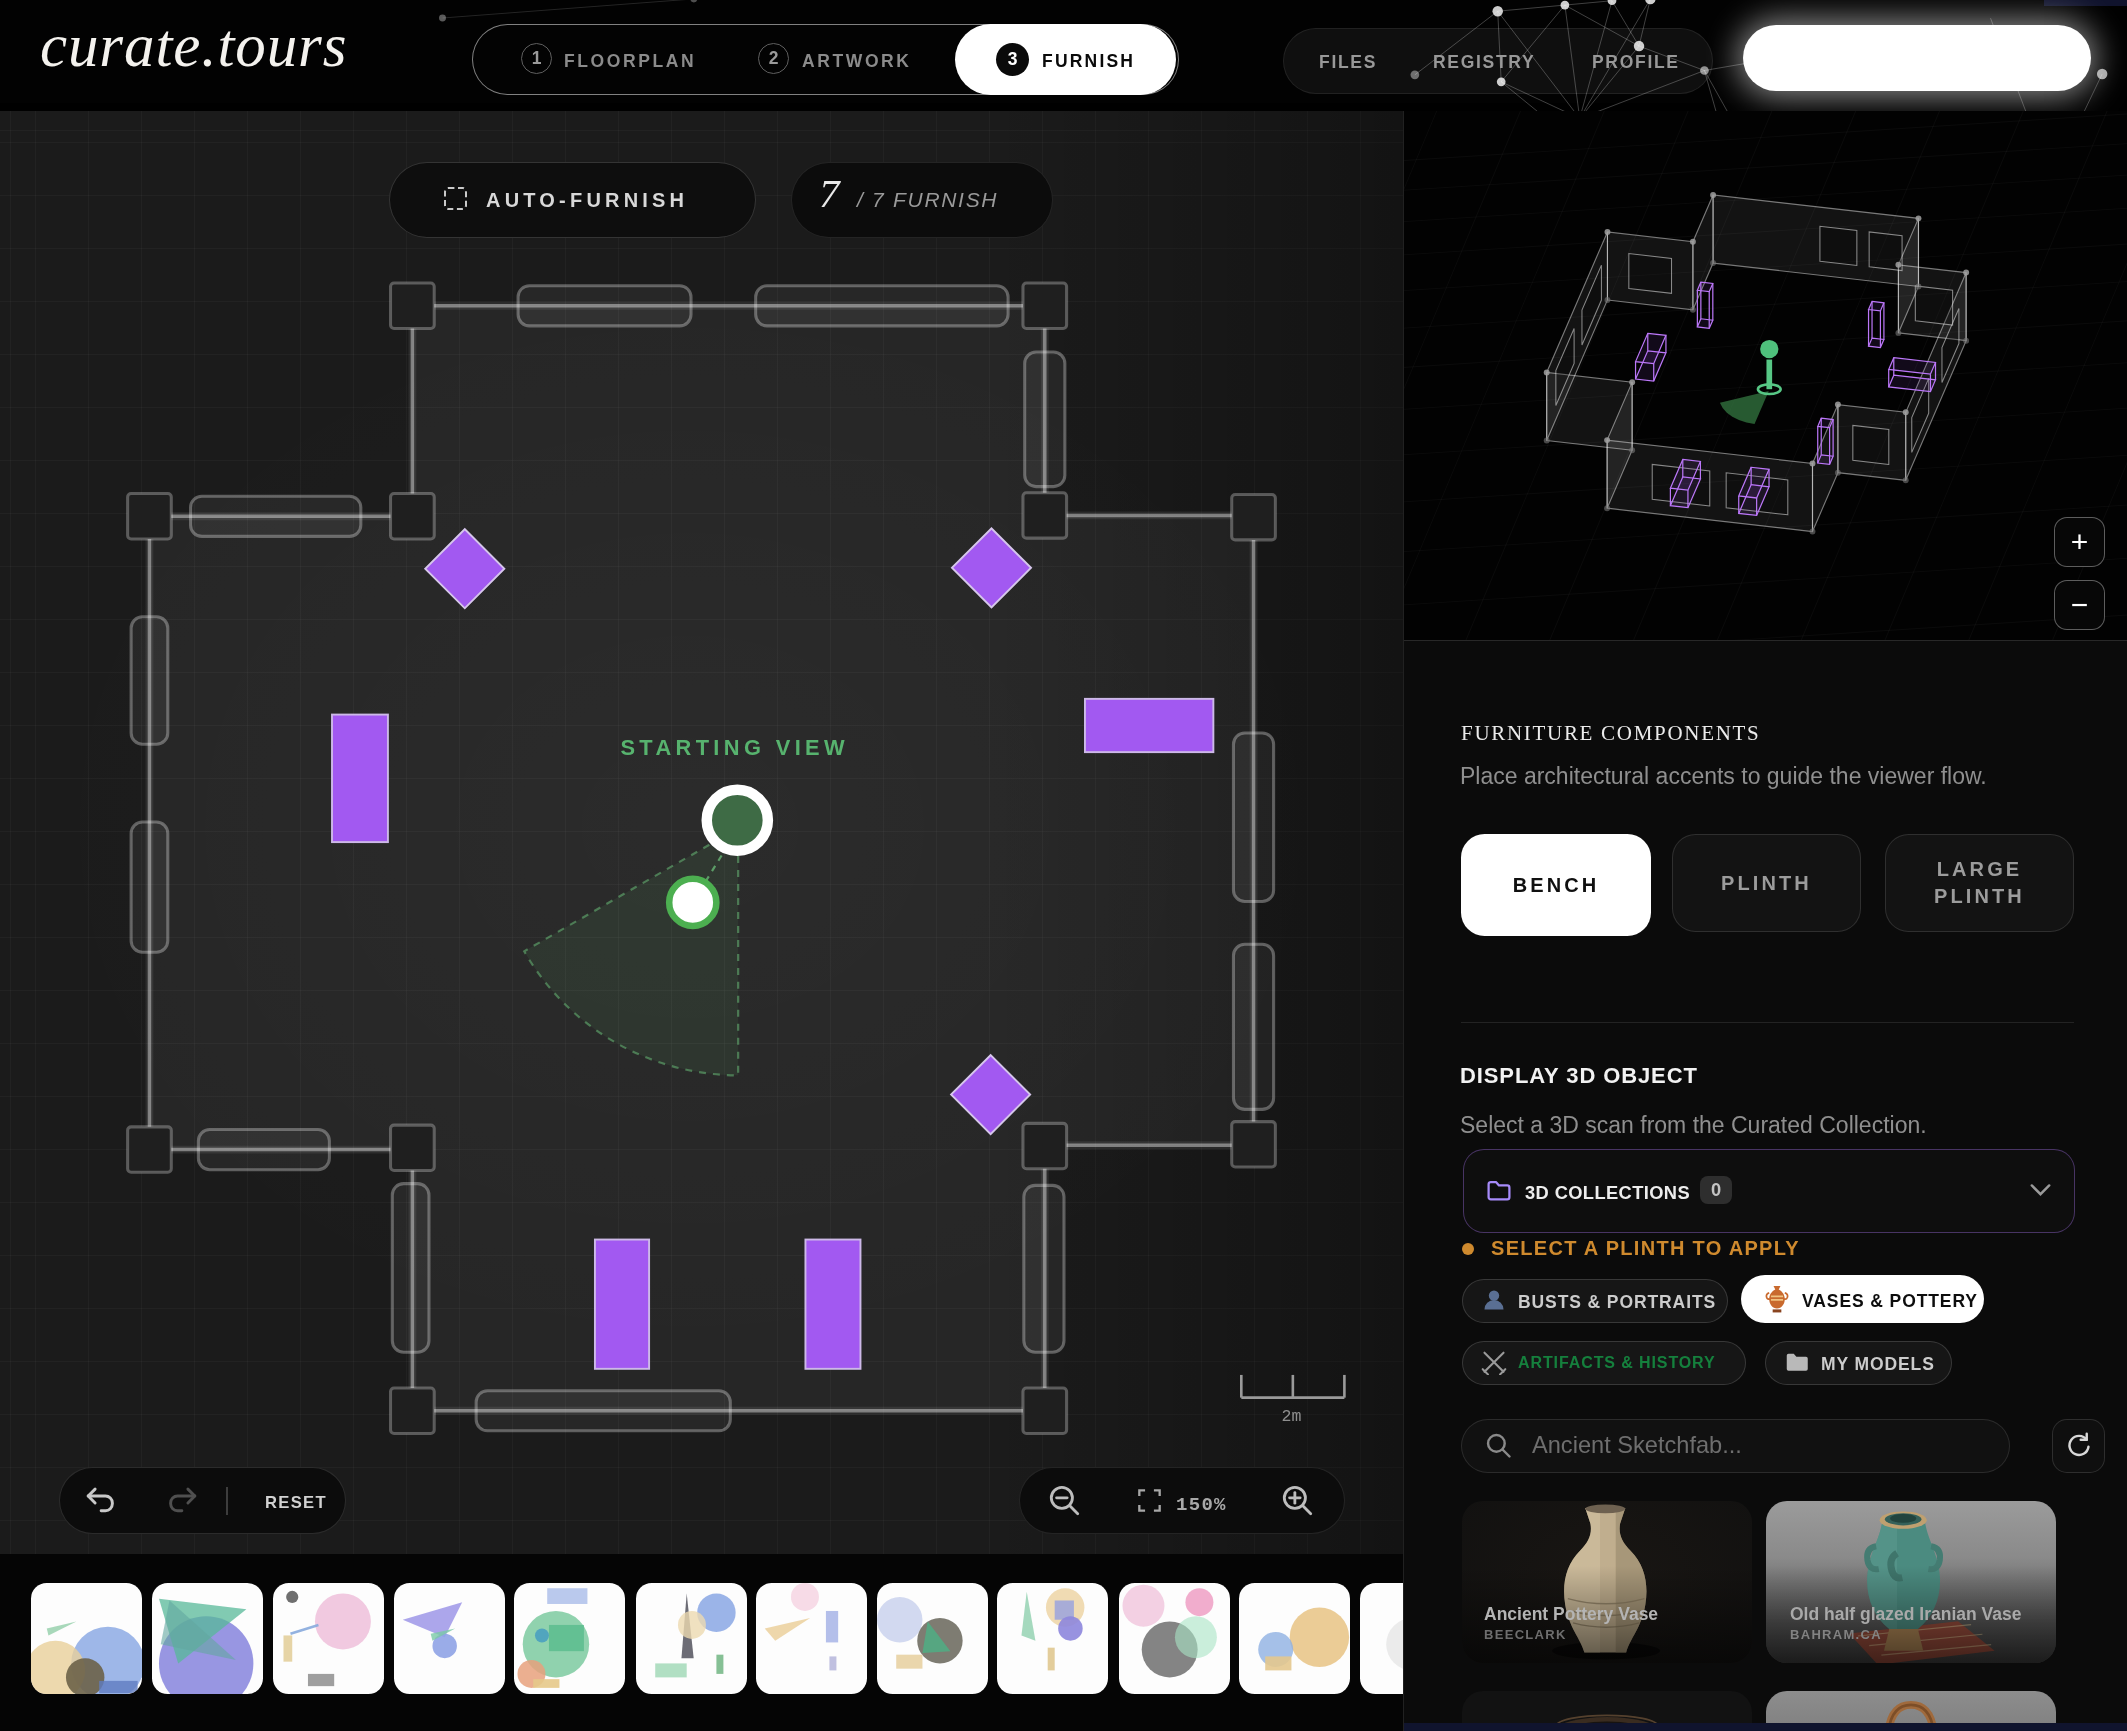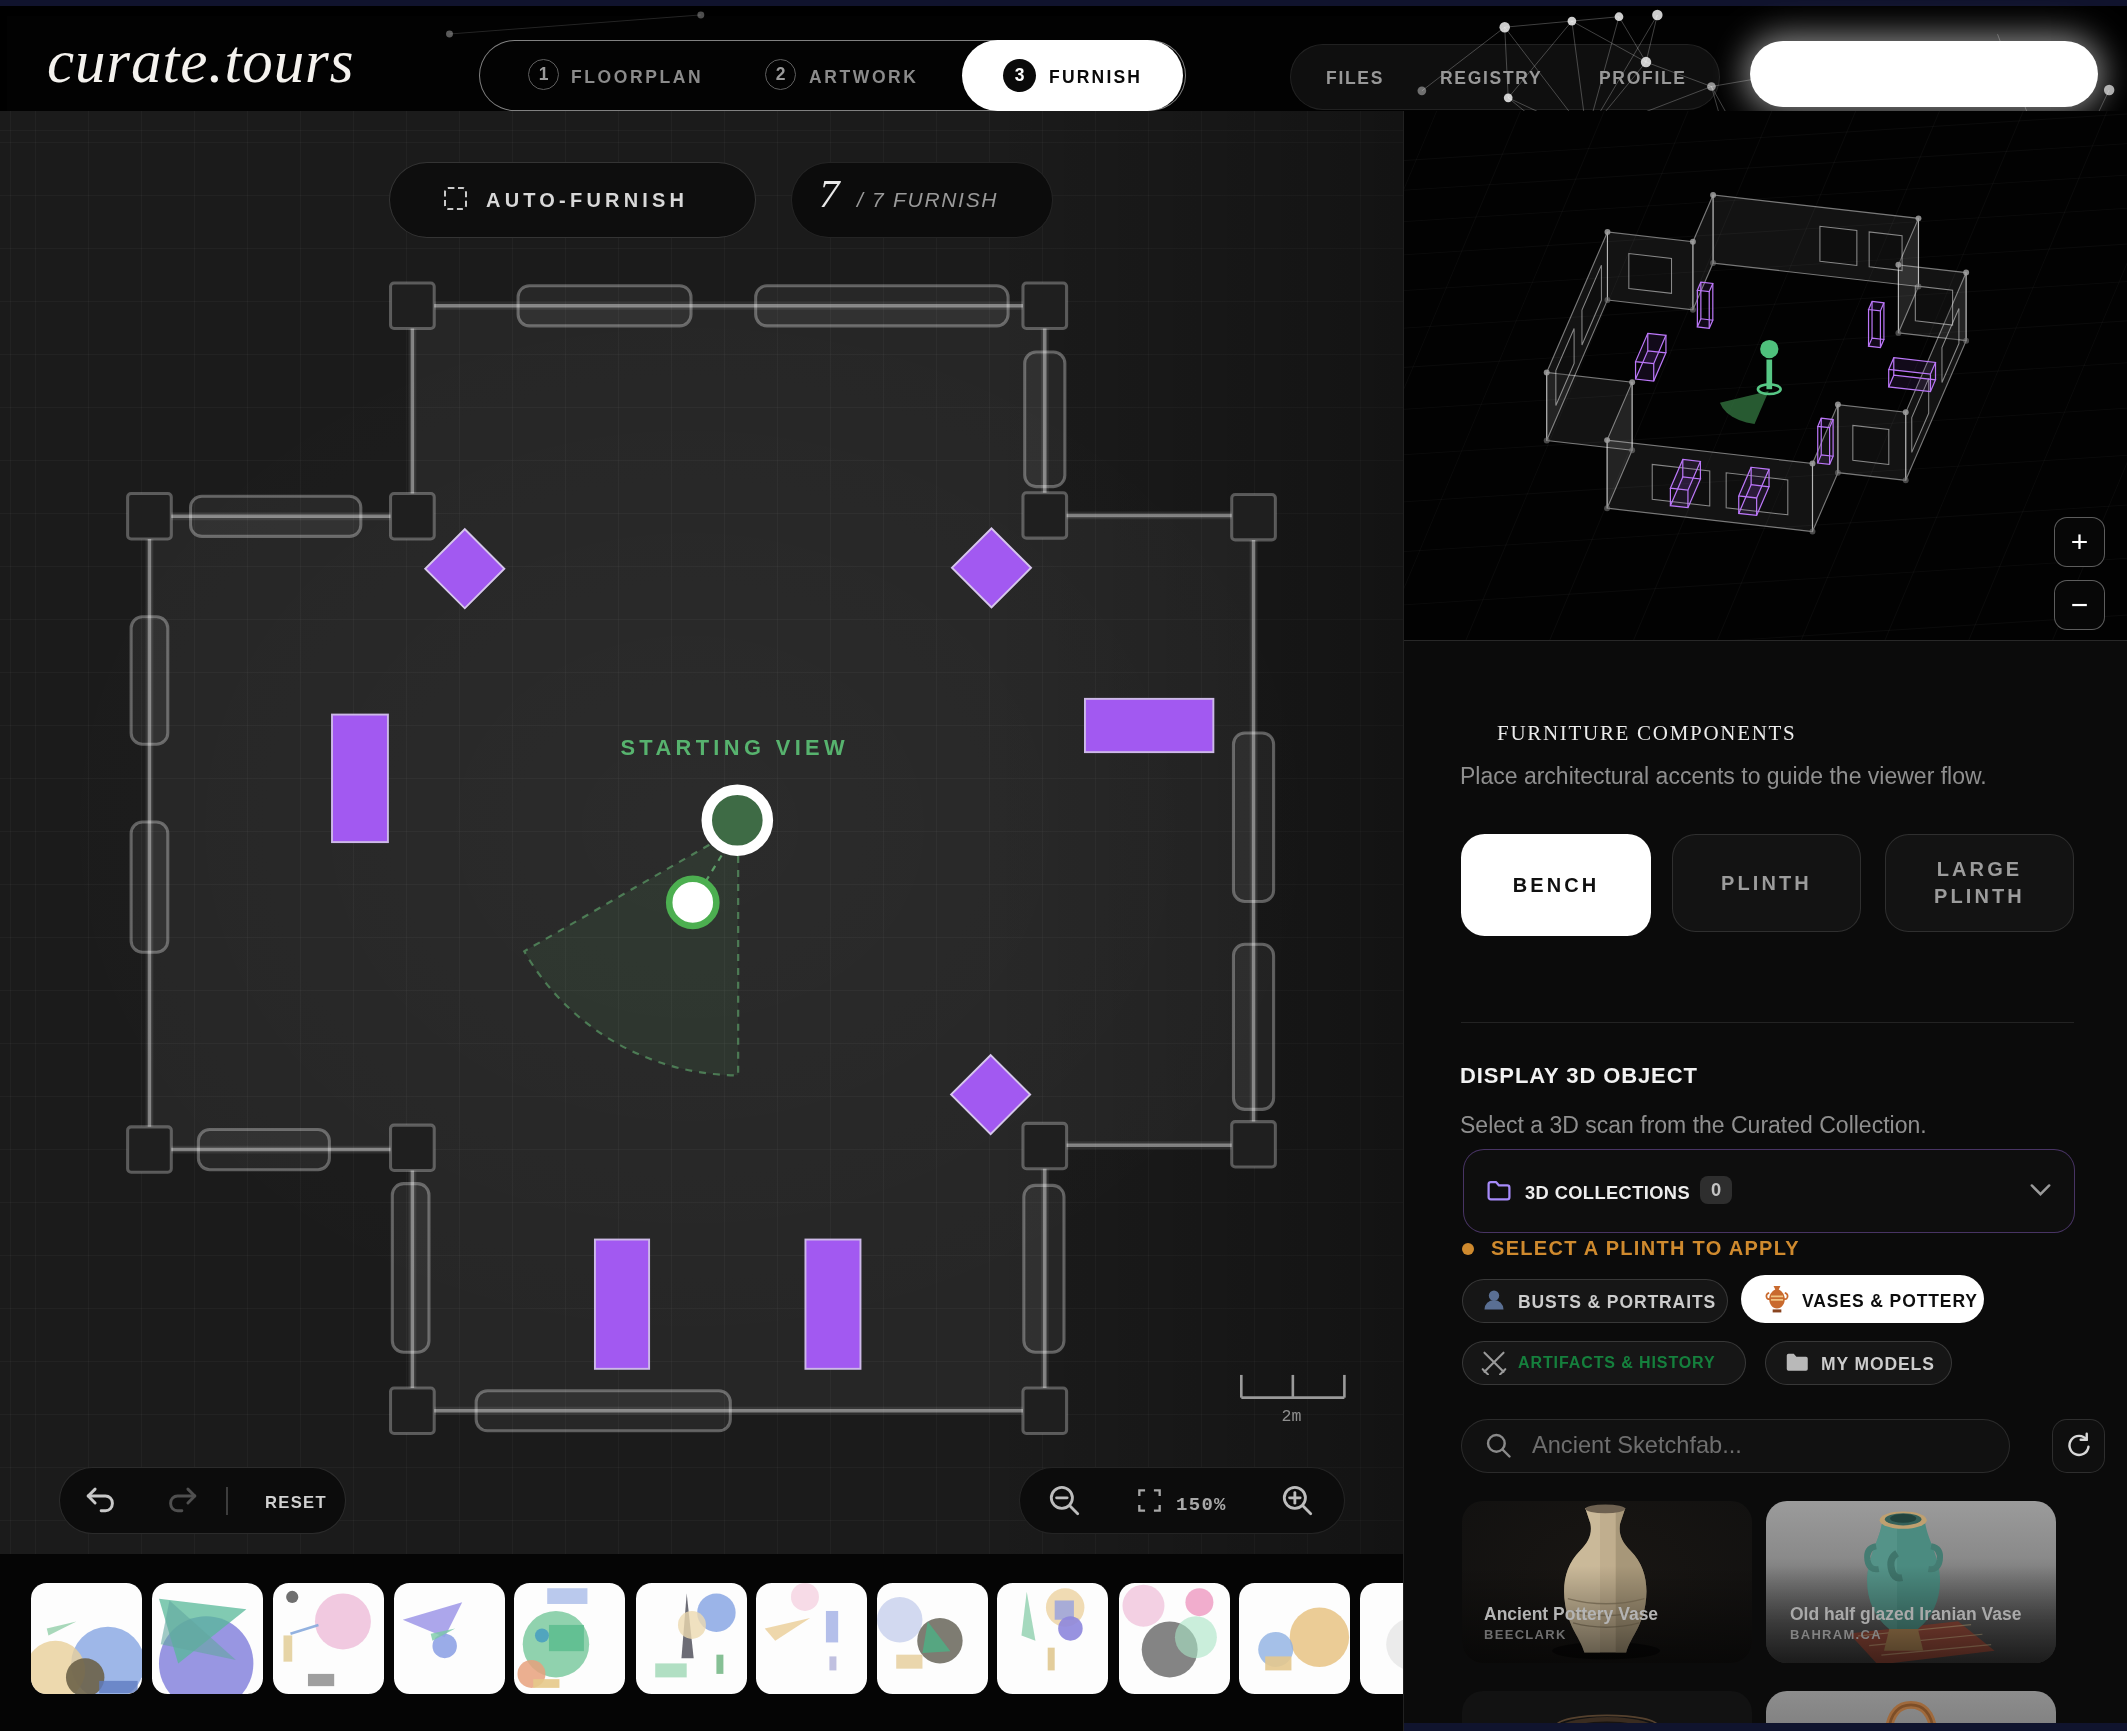--- a/index.html
+++ b/index.html
@@ -7,21 +7,21 @@
   .page{position:relative;width:2128px;height:1731px;overflow:hidden;background:#000;
         font-family:"Liberation Sans",sans-serif;}
   .abs{position:absolute;}
 </style>
 </head>
 <body>
 <div class="page">
 
 <div class="abs" style="left:0;top:0;width:2128px;height:6.1px;background:#10132d;"></div>
 
-<div class="abs" style="left:0;top:16px;width:2044px;height:103px;background:#020202;margin-left:7px;">
+<div class="abs" style="left:0;top:0;width:2044px;height:103px;background:#020202;">
 
   <svg class="abs" style="left:1397px;top:-7.9px;width:730px;height:314px;" viewBox="0 0 836 360">
     <g stroke="rgba(255,255,255,0.26)" stroke-width="1.1">
       <line x1="20" y1="95" x2="115" y2="22"></line>
           <line x1="115" y1="22" x2="192" y2="15"></line>
       <line x1="115" y1="22" x2="119" y2="103"></line>
           <line x1="115" y1="22" x2="209" y2="145"></line>
       <line x1="192" y1="15" x2="246" y2="10"></line>
           <line x1="192" y1="15" x2="119" y2="103"></line>
       <line x1="192" y1="15" x2="209" y2="145"></line>
@@ -513,21 +513,21 @@
 
   <div class="abs" style="left:650px;top:406px;width:51px;height:50px;border-radius:13px;background:#070707;
        border:1.4px solid rgba(255,255,255,0.35);color:#fff;font-size:30px;font-weight:400;
        display:flex;align-items:center;justify-content:center;">+</div>
 
   <div class="abs" style="left:650px;top:469px;width:51px;height:50px;border-radius:13px;background:#070707;
        border:1.4px solid rgba(255,255,255,0.35);color:#fff;font-size:30px;font-weight:400;
        display:flex;align-items:center;justify-content:center;">−</div>
 
   <div class="abs" style="left:57px;top:610px;font-family:'Liberation Serif',serif;font-size:21px;
-       font-weight:500;color:#ececec;letter-spacing:1.7px;margin-left:36px;">FURNITURE COMPONENTS</div>
+       font-weight:500;color:#ececec;letter-spacing:1.7px;">FURNITURE COMPONENTS</div>
 
   <div class="abs" style="left:56px;top:652px;font-size:23px;color:#8f8f8f;">Place architectural accents to guide the viewer flow.</div>
 
   <div class="abs" style="left:57px;top:723px;width:190px;height:102px;border-radius:23.6px;background:#fff;
        display:flex;align-items:center;justify-content:center;color:#101010;font-size:20px;
        font-weight:700;letter-spacing:3.1px;">BENCH</div>
 
   <div class="abs" style="left:268px;top:723px;width:189px;height:98px;border-radius:23.6px;background:#131313;
        border:1.3px solid rgba(255,255,255,0.12);display:flex;align-items:center;justify-content:center;
        color:#9c9c9c;font-size:20px;font-weight:700;letter-spacing:3.1px;">PLINTH</div>

